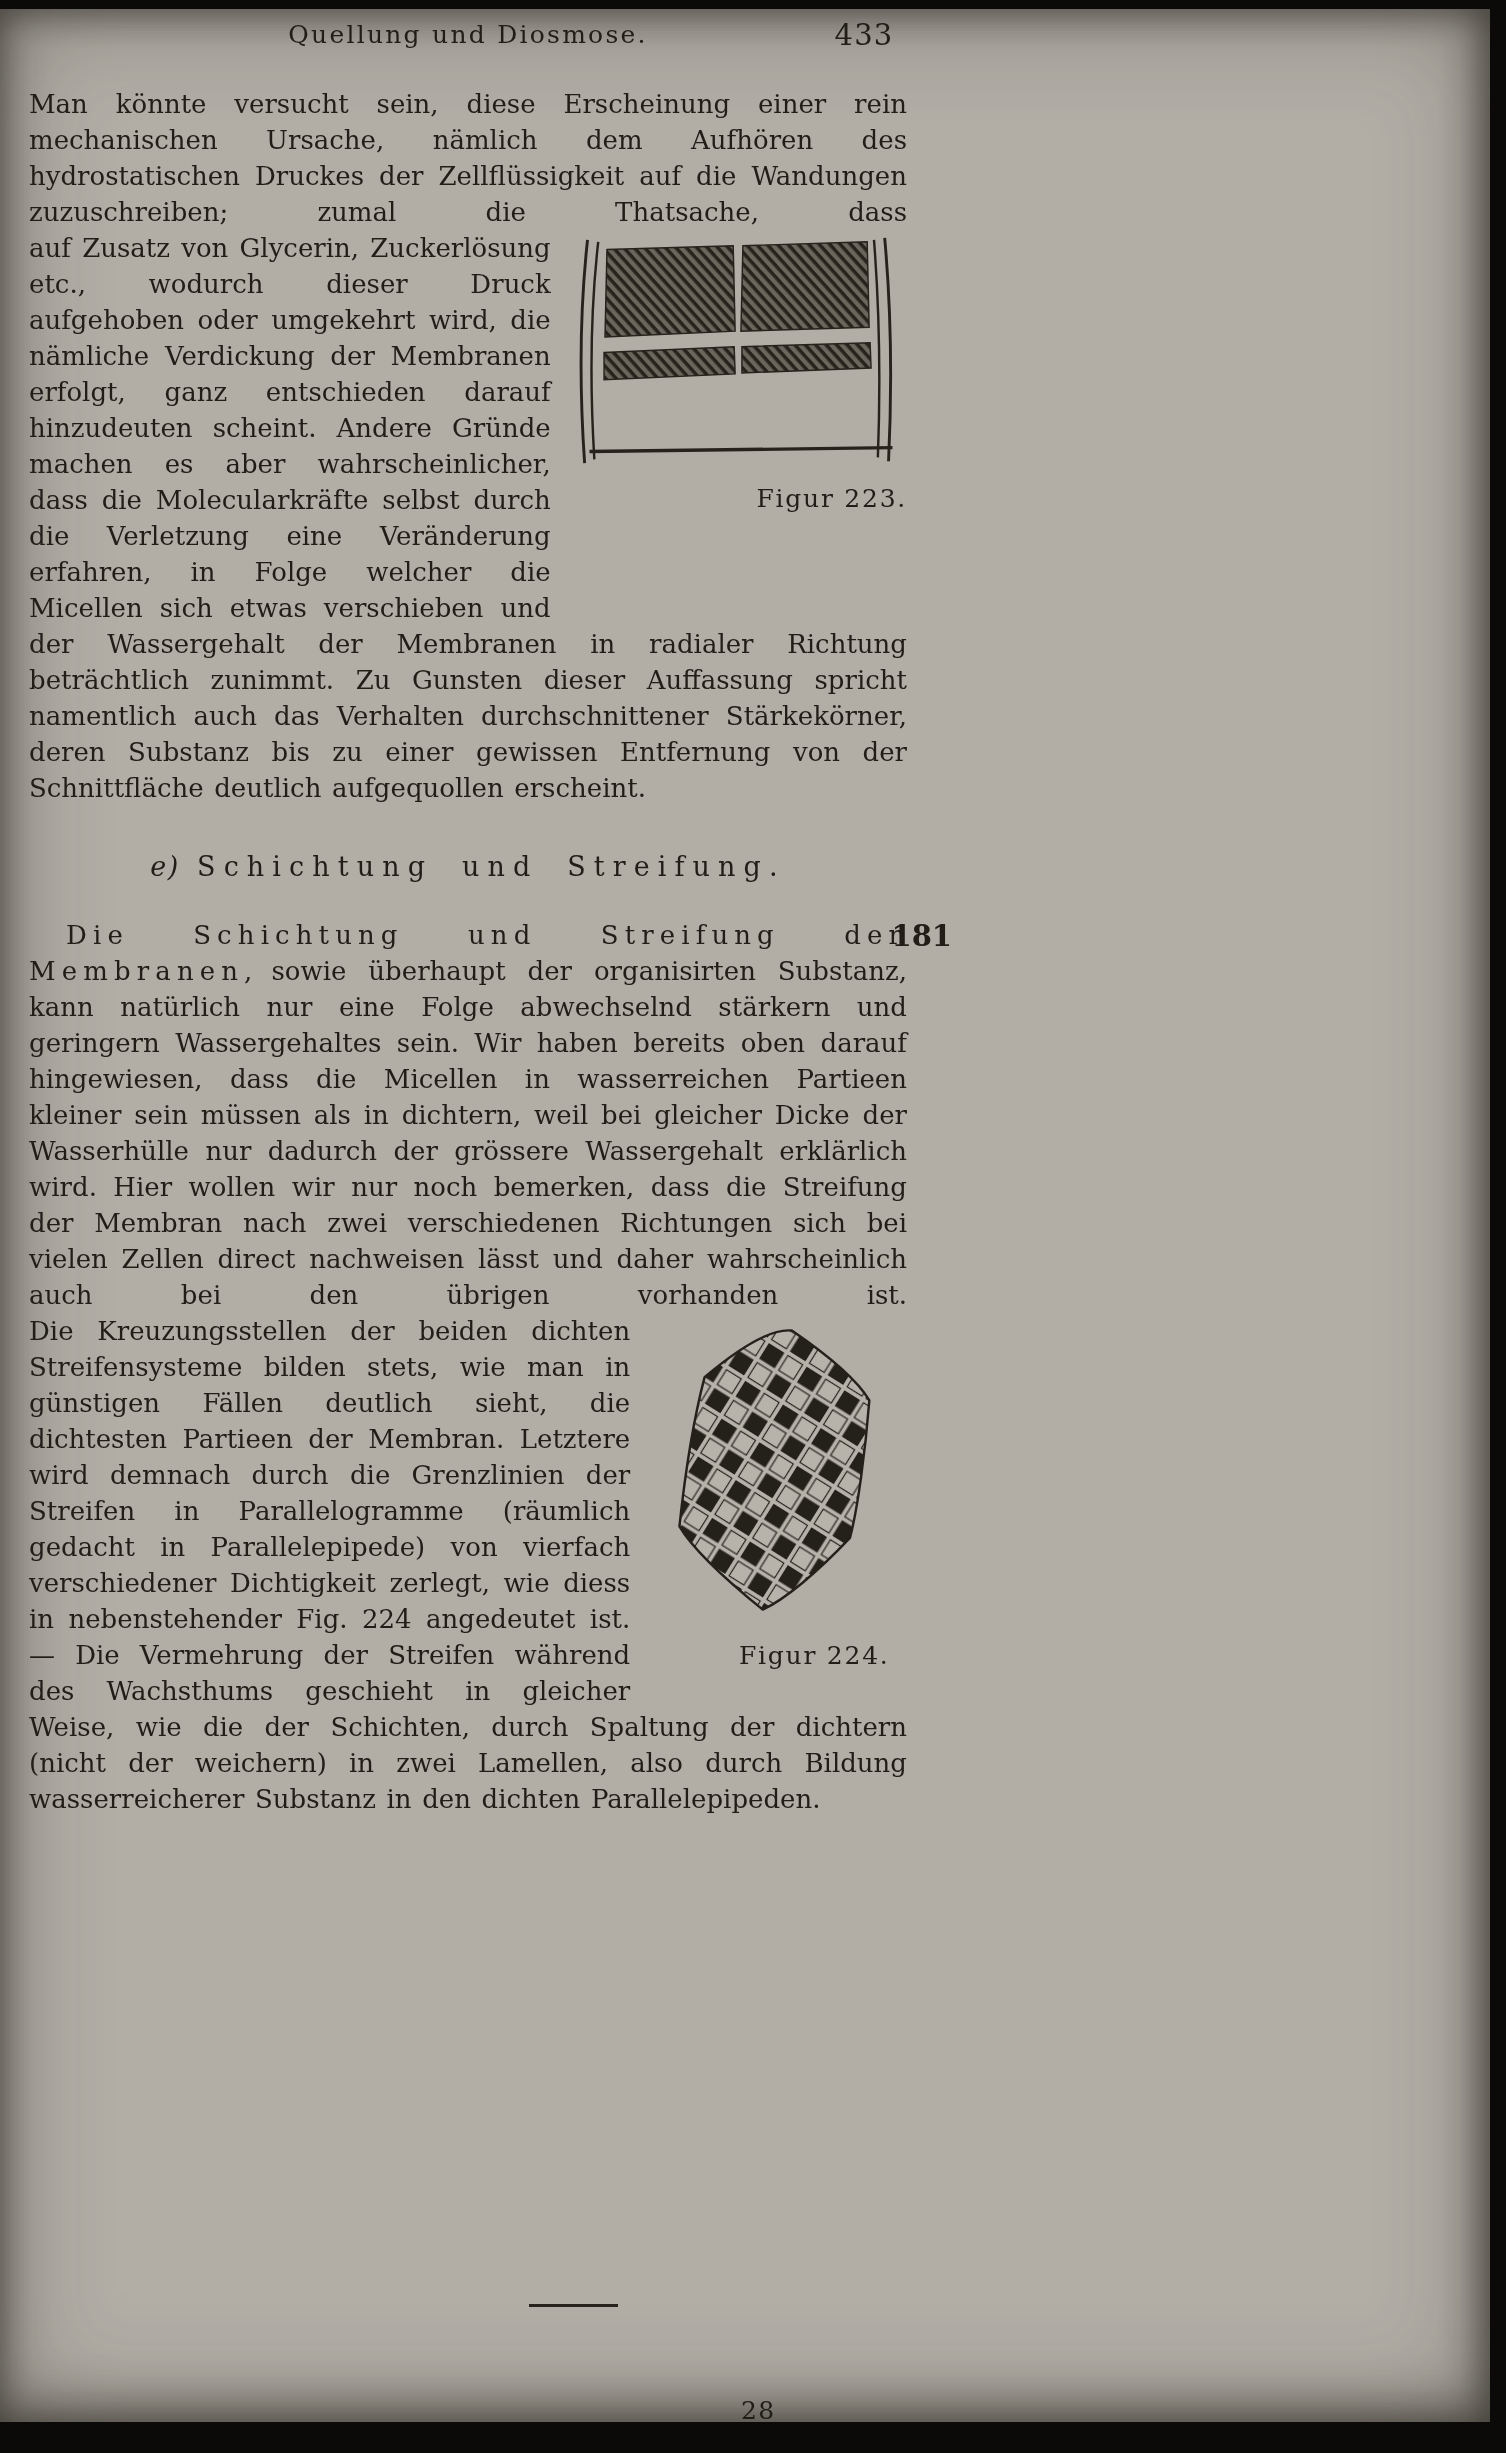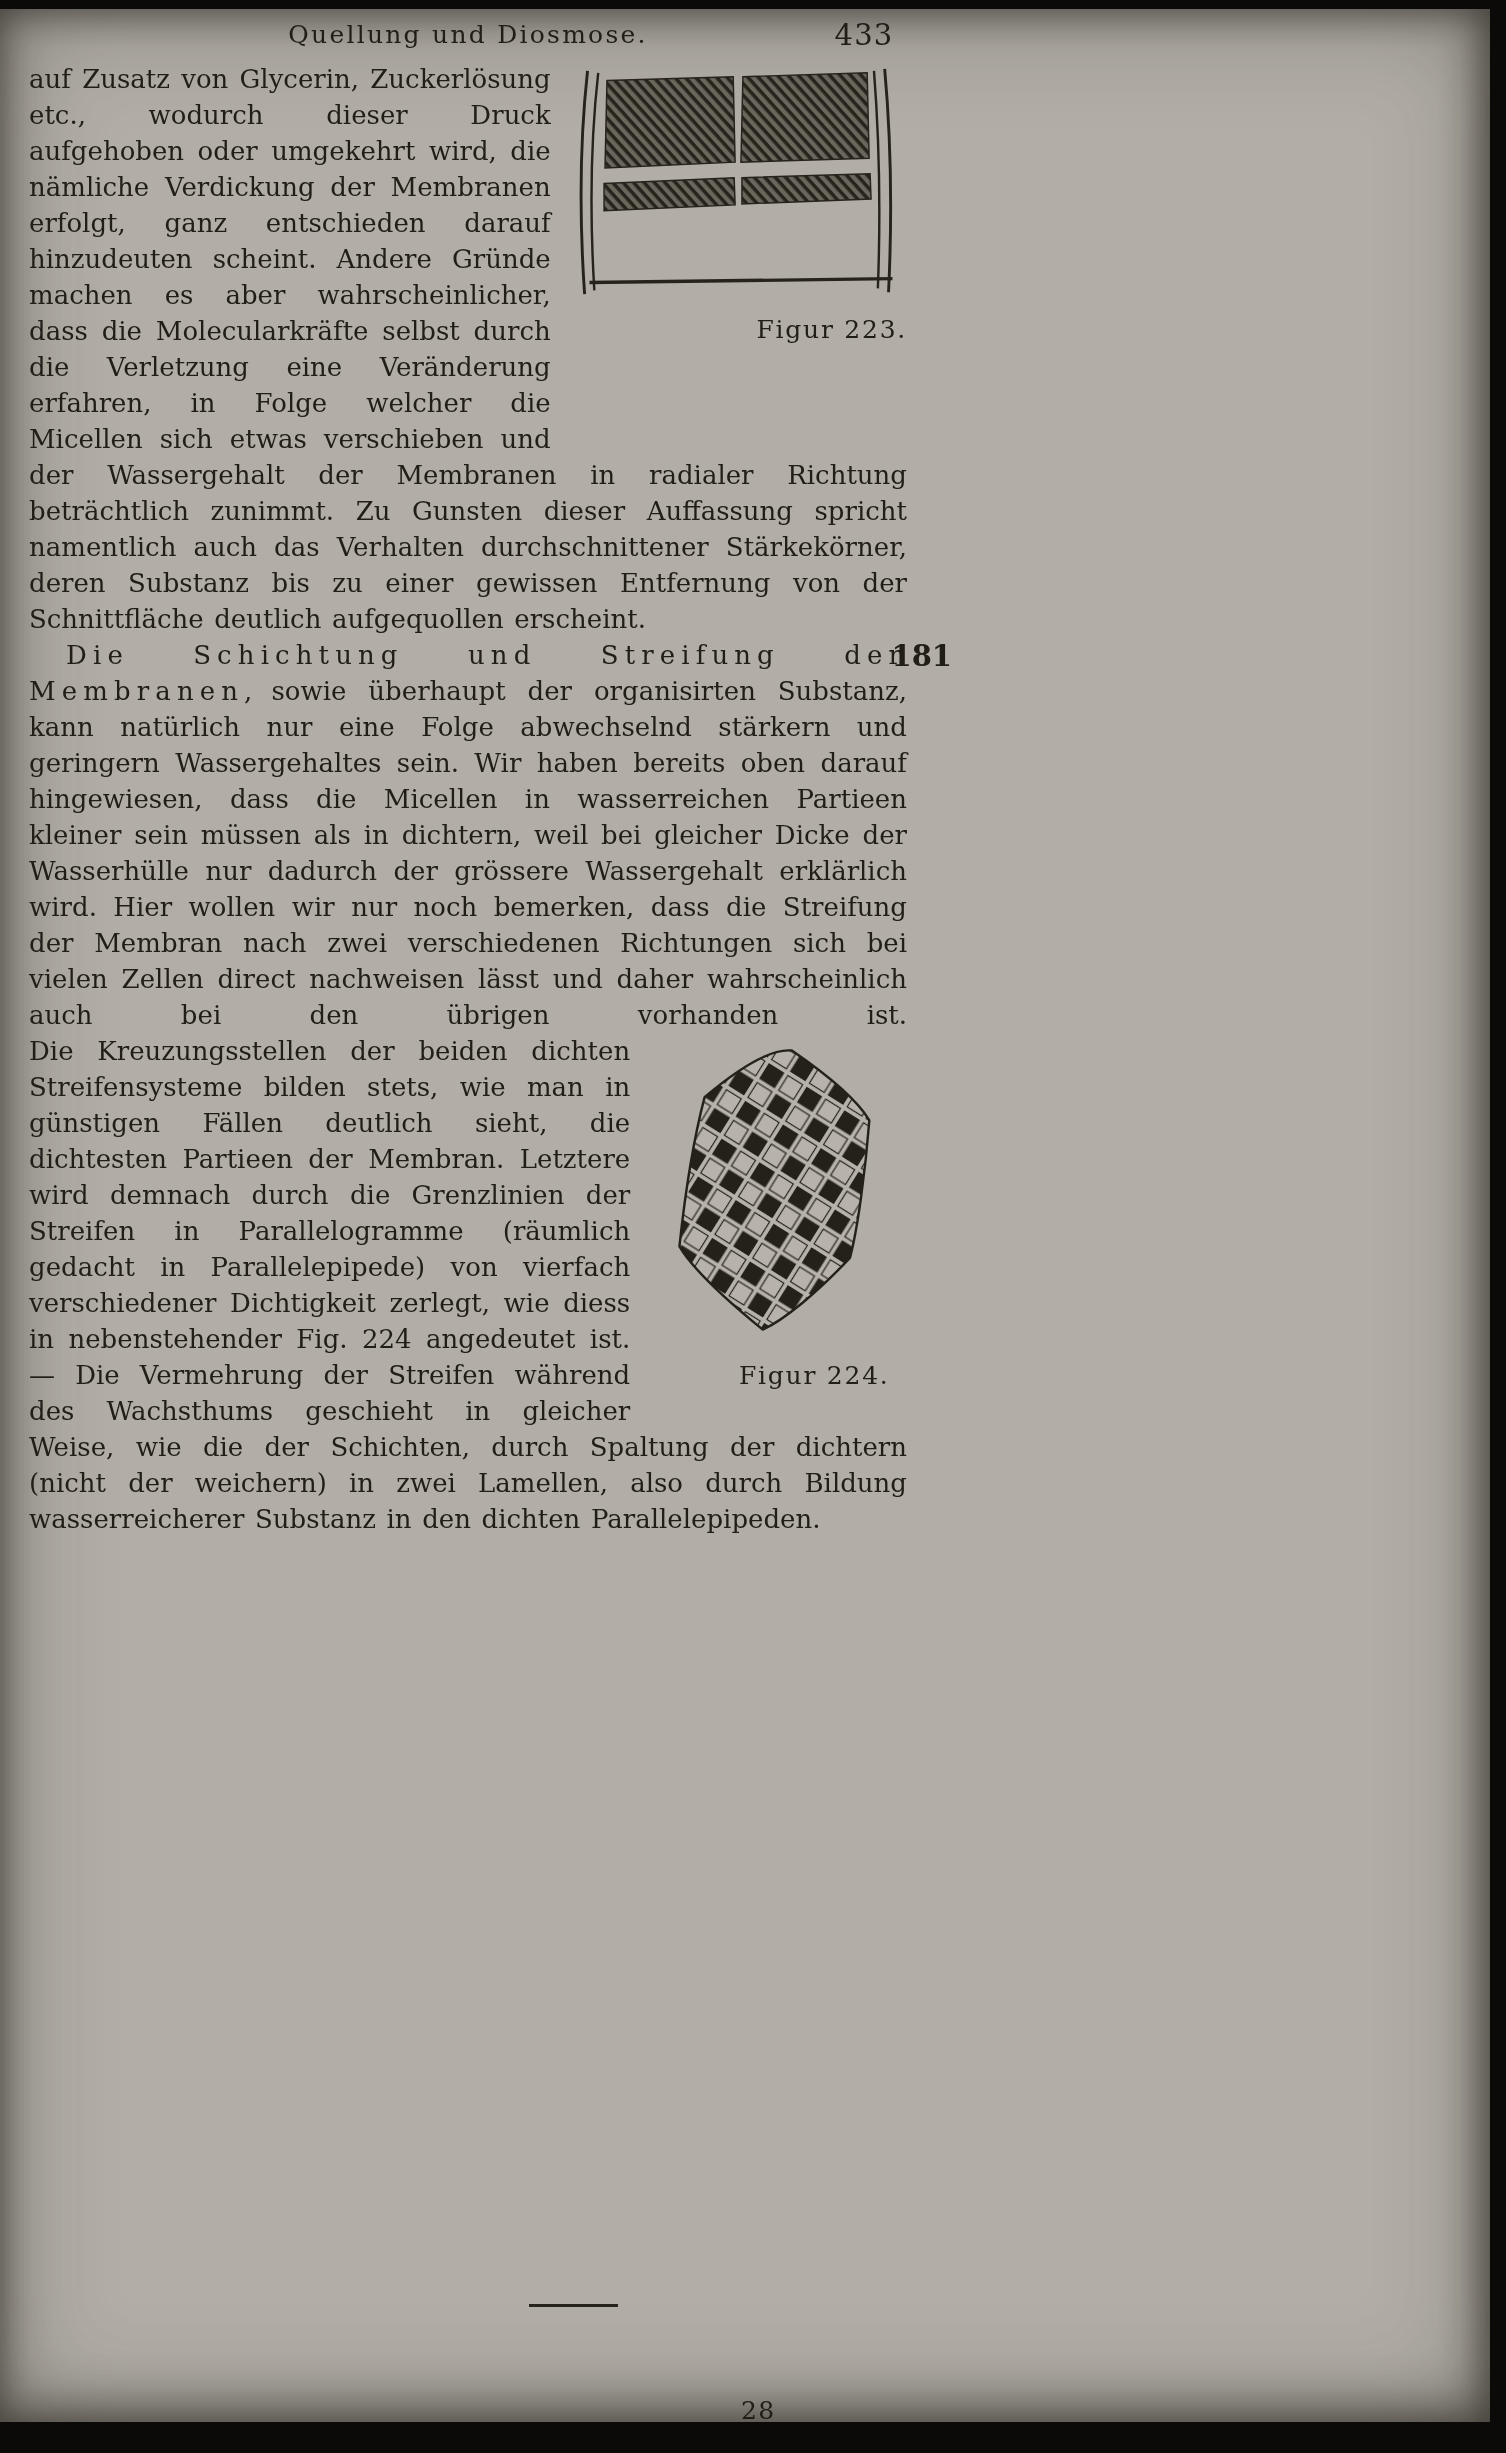--- a/index.html
+++ b/index.html
@@ -137,20 +137,21 @@
 
 <div class="scan">
   <div class="page">
     <div class="content">
 
       <header class="pagehead">
         <span class="running-title">Quellung und Diosmose.</span>
         <span class="pagenum">433</span>
       </header>
 
+      <p class="para cont p1lead">Man könnte versucht sein, diese Erscheinung einer rein mechanischen Ursache, nämlich dem Aufhören des hydrostatischen Druckes der Zellflüssigkeit auf die Wandungen zuzuschreiben; zumal die Thatsache, dass</p>
 
       <div class="wrapblock">
         <figure class="fig fig223">
           <svg width="335" height="238" viewBox="0 0 345 245">
             <defs>
               <pattern id="h223" width="8" height="8" patternUnits="userSpaceOnUse" patternTransform="rotate(48)">
                 <rect width="8" height="8" fill="#6b665c"></rect>
                 <rect width="8" height="3.6" fill="#26231d"></rect>
               </pattern>
             </defs>
@@ -162,20 +163,23 @@
             <path d="M176,12 L304,8 L306,96 L174,100 Z" fill="url(#h223)" stroke="#26231d" stroke-width="1.5"></path>
             <path d="M33,122 L167,116 L168,144 L33,150 Z" fill="url(#h223)" stroke="#26231d" stroke-width="1.5"></path>
             <path d="M175,116 L307,112 L308,138 L175,143 Z" fill="url(#h223)" stroke="#26231d" stroke-width="1.5"></path>
             <path d="M18,224 L330,220" stroke="#26231d" stroke-width="3.5" fill="none"></path>
           </svg>
           <figcaption class="figcap">Figur 223.</figcaption>
         </figure>
         <p class="para">auf Zusatz von Glycerin, Zuckerlösung etc., wodurch dieser Druck aufgehoben oder umgekehrt wird, die nämliche Verdickung der Membranen erfolgt, ganz entschieden darauf hinzudeuten scheint. Andere Gründe machen es aber wahrscheinlicher, dass die Molecularkräfte selbst durch die Verletzung eine Veränderung erfahren, in Folge welcher die Micellen sich etwas verschieben und der Wassergehalt der Membranen in radialer Richtung beträchtlich zunimmt. Zu Gunsten dieser Auffassung spricht namentlich auch das Verhalten durchschnittener Stärkekörner, deren Substanz bis zu einer gewissen Entfernung von der Schnittfläche deutlich aufgequollen erscheint.</p>
       </div>
 
+      <h3 class="sectionhead">
+        <span class="prefix">e)</span><span class="htext">Schichtung und Streifung.</span>
+      </h3>
 
       <div class="p2block">
         <span class="marginnum">181</span>
         <p class="para cont indent">
           <span class="spaced">Die Schichtung und Streifung der Membranen,</span><span>sowie überhaupt der organisirten Substanz, kann natürlich nur eine Folge abwechselnd stärkern und geringern Wassergehaltes sein. Wir haben bereits oben darauf hingewiesen, dass die Micellen in wasserreichen Partieen kleiner sein müssen als in dichtern, weil bei gleicher Dicke der Wasserhülle nur dadurch der grössere Wassergehalt erklärlich wird. Hier wollen wir nur noch bemerken, dass die Streifung der Membran nach zwei verschiedenen Richtungen sich bei vielen Zellen direct nachweisen lässt und daher wahrscheinlich auch bei den übrigen vorhanden ist.</span>
         </p>
         <div class="wrapblock">
           <figure class="fig fig224">
             <svg width="233" height="312" viewBox="0 0 240 322">
               <defs>

